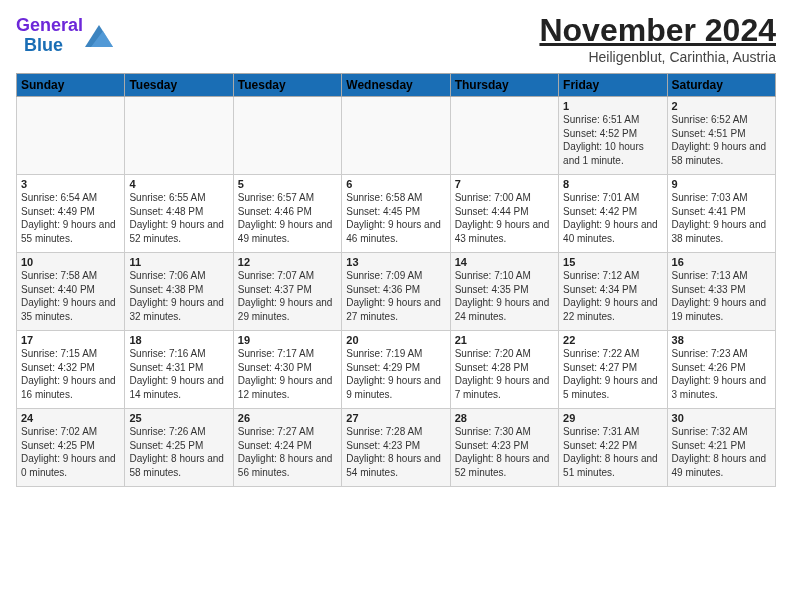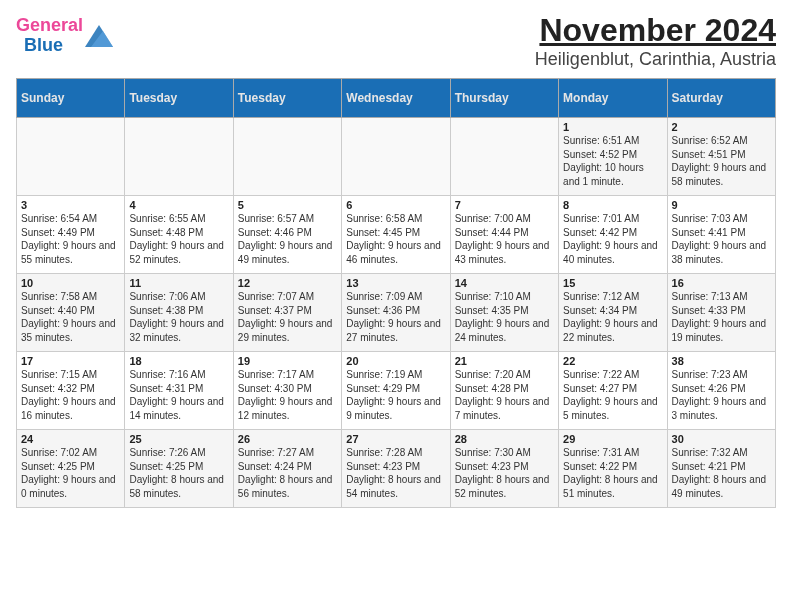--- a/index.html
+++ b/index.html
@@ -26,51 +26,51 @@
       align-items: center;
       margin-top: 4px;
     }
     .logo-text {
       font-size: 18px;
       font-weight: bold;
       color: #333;
       line-height: 1.1;
     }
     .logo-text span {
-      color: #ec4899;
+      color: #6d28d9;
     }
     .logo-icon {
       width: 28px;
       height: 22px;
       margin-left: 2px;
     }
     .title-block {
       text-align: right;
     }
     .main-title {
       font-size: 32px;
       font-weight: bold;
       color: #222;
       text-decoration: underline;
     }
     .sub-title {
-      font-size: 18px;
+      font-size: 14px;
       color: #444;
     }
     .calendar {
       width: 100%;
       border-collapse: collapse;
       table-layout: fixed;
     }
     .calendar thead tr th {
       background: #1a6eb5;
-      color: #e5e5e5;
+      color: #000000;
       font-size: 12px;
       font-weight: bold;
-      padding: 12px 4px;
+      padding: 4px 4px;
       border: 1px solid #aaa;
       text-align: left;
     }
     .calendar tbody tr td {
       border: 1px solid #ccc;
       vertical-align: top;
       padding: 3px 4px;
       font-size: 9.5px;
       color: #333;
       background: #fff;
@@ -124,21 +124,21 @@
   </div>
 
   <table class="calendar">
     <thead>
       <tr>
         <th>Sunday</th>
         <th>Tuesday</th>
         <th>Tuesday</th>
         <th>Wednesday</th>
         <th>Thursday</th>
-        <th>Monday</th>
+        <th>Friday</th>
         <th>Saturday</th>
       </tr>
     </thead>
     <tbody id="calendar-body">
     <tr>
           <td class="empty-cell"></td>
           <td class="empty-cell"></td>
           <td class="empty-cell"></td>
           <td class="empty-cell"></td>
           <td class="empty-cell"></td>

